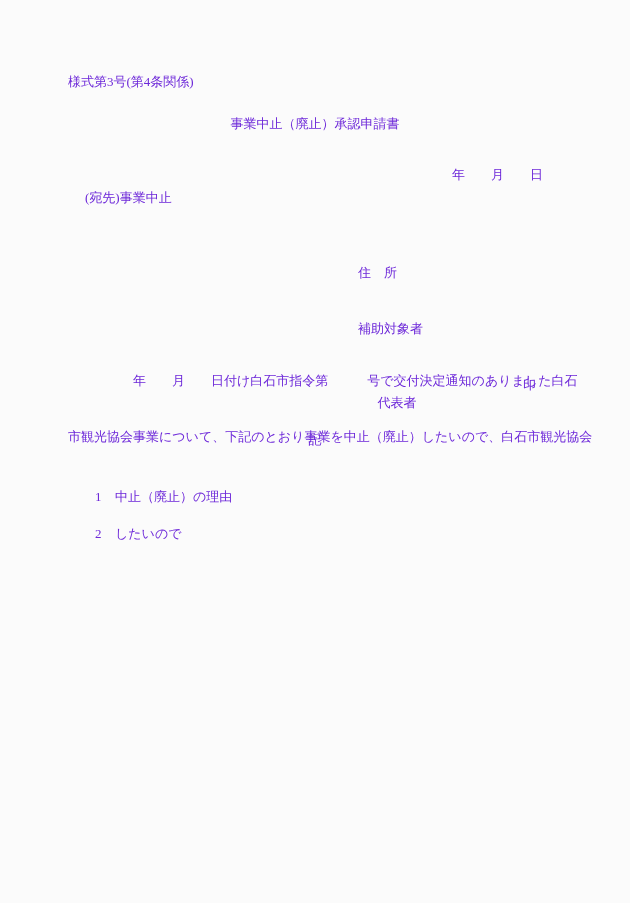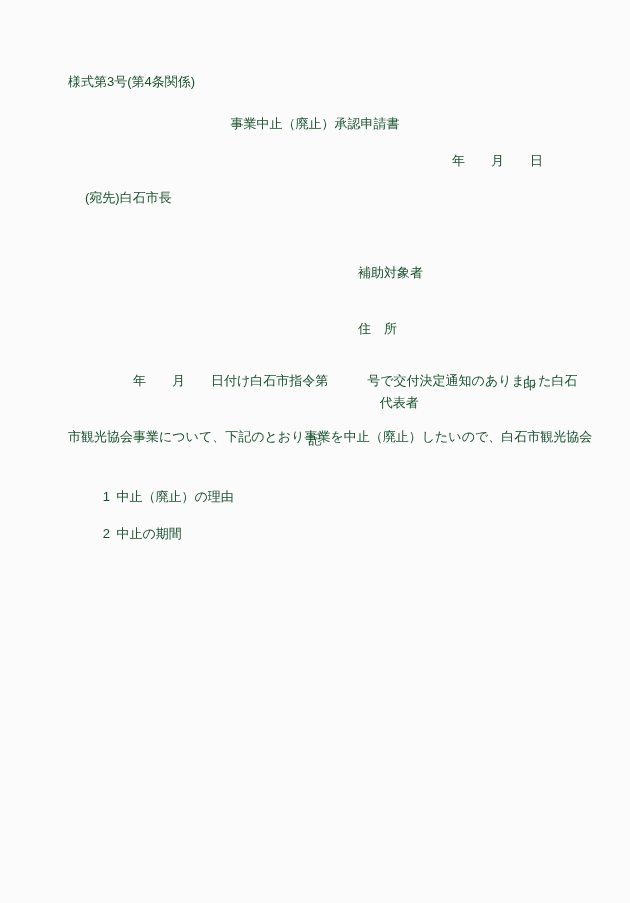--- a/index.html
+++ b/index.html
@@ -6,37 +6,37 @@
     margin: 0;
     padding: 0;
     background: #fbfbfb;
   }
   .page {
     position: relative;
     width: 630px;
     height: 903px;
     background: #fbfbfb;
     overflow: hidden;
-    font-family: Liberation Sans, sans-serif;
-    color: #14532d;
+    font-family: Liberation Serif, serif;
+    color: #6d28d9;
   }
   .abs {
     position: absolute;
     font-size: 13px;
     line-height: 1.4;
     white-space: pre;
   }
   .form-number { left: 68px; top: 73px; }
   .doc-title {
     left: 0; top: 115px;
     width: 630px;
     text-align: center;
     white-space: pre;
   }
-  .date-line { left: 452px; top: 152px; }
+  .date-line { left: 452px; top: 166px; }
   .addressee { left: 85px; top: 189px; }
   .applicant {
     left: 358px; top: 227px;
     width: 182px;
     line-height: 18.6px;
   }
   .applicant .ap-line {
     position: relative;
     height: 18.6px;
     white-space: pre;
@@ -53,60 +53,60 @@
   }
   .paragraph .p-line {
     height: 18.8px;
     white-space: pre;
   }
   .ki-heading {
     left: 0; top: 431px;
     width: 630px;
     text-align: center;
   }
-  .item { left: 82px; white-space: pre; text-align: center; }
+  .item { left: 82px; white-space: pre; }
   .item-1 { top: 470px; }
   .item-2 { top: 507px; }
   .item-3 { top: 544px; }
   .item .num {
     display: inline-block;
     width: 20px;
   }
 </style>
 </head>
 <body>
 
 <div class="page">
 
   <div class="abs form-number">様式第3号(第4条関係)</div>
 
   <div class="abs doc-title">事業中止（廃止）承認申請書</div>
 
   <div class="abs date-line">年　　月　　日</div>
 
-  <div class="abs addressee">(宛先)白石市長</div>
+  <div class="abs addressee">(宛先)事業中止</div>
 
   <div class="abs applicant">
+    <div class="ap-line">住　所</div>
     <div class="ap-line">補助対象者</div>
-    <div class="ap-line">住　所</div>
     <div class="ap-line">
       <span>代表者</span>
       <span class="seal">印</span>
     </div>
   </div>
 
   <div class="abs paragraph">
     <div class="p-line">　　　　　年　　月　　日付け白石市指令第　　　号で交付決定通知のありました白石</div>
     <div class="p-line">市観光協会事業について、下記のとおり事業を中止（廃止）したいので、白石市観光協会</div>
   </div>
 
   <div class="abs ki-heading">記</div>
 
   <div class="abs item item-1">
     <span class="num">1</span><span>中止（廃止）の理由</span>
   </div>
 
   <div class="abs item item-2">
-    <span class="num">2</span><span>中止の期間</span>
+    <span class="num">2</span><span>したいので</span>
   </div>
 
 
 </div>
 
 </body></html>

